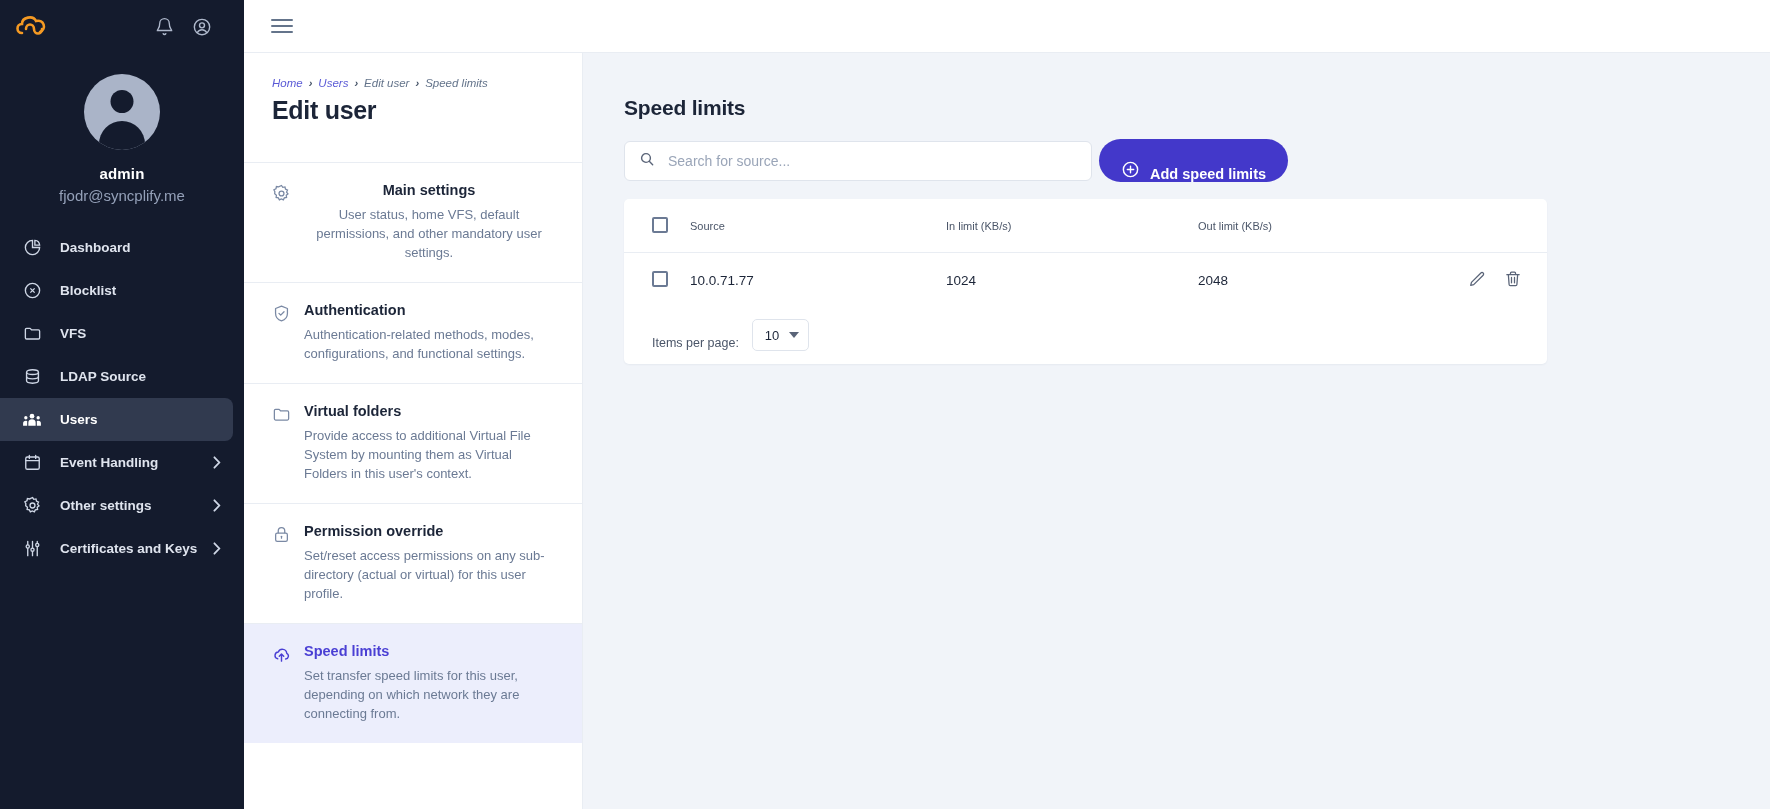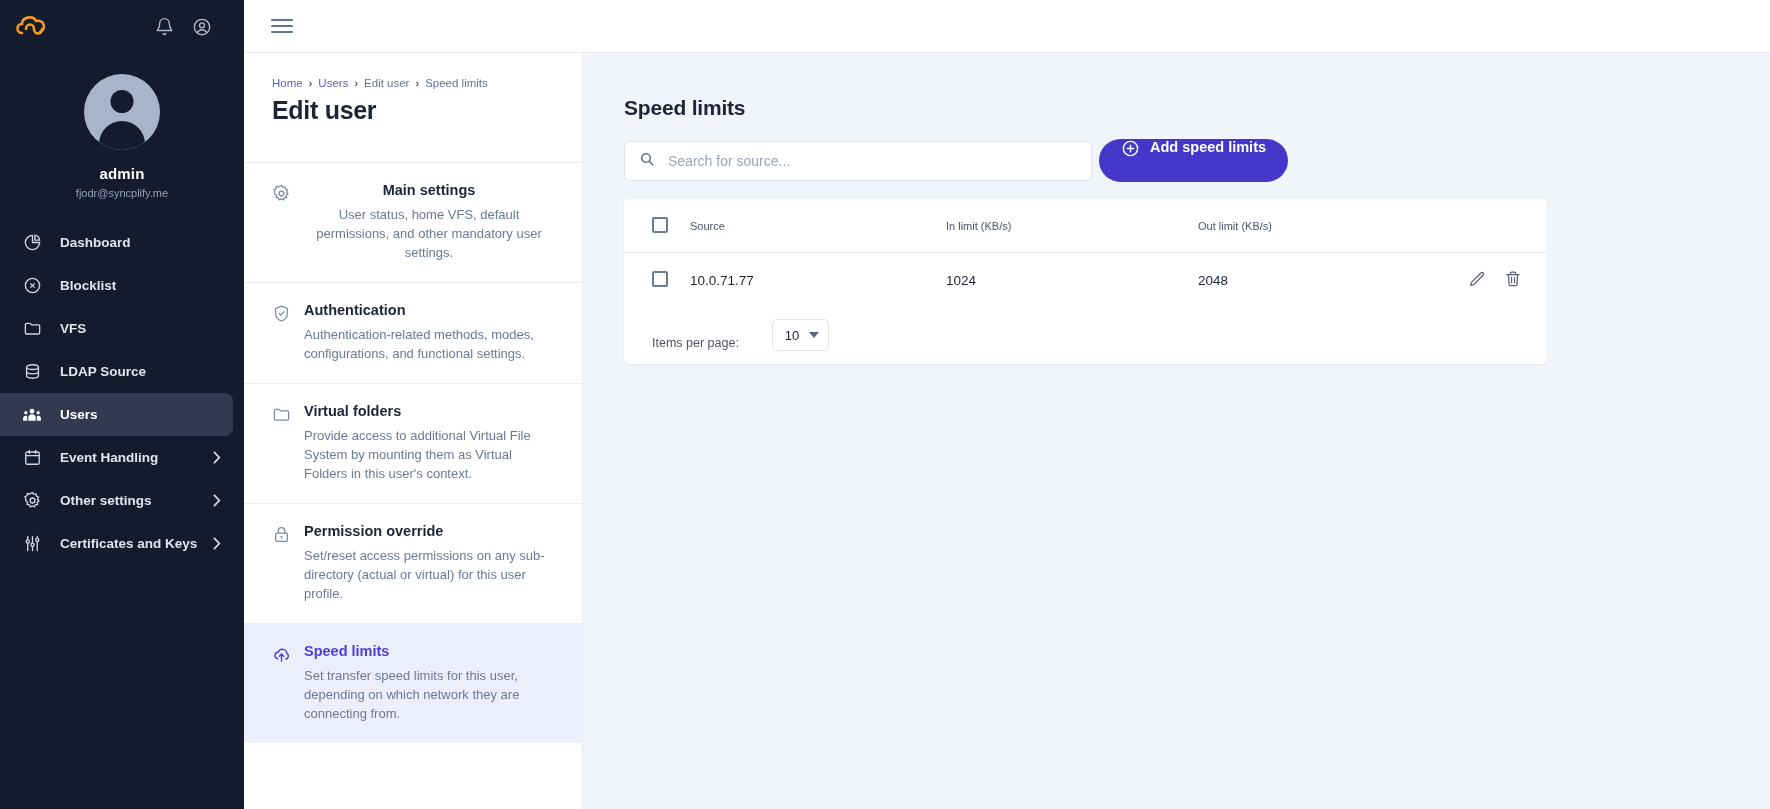--- a/index.html
+++ b/index.html
@@ -46,21 +46,21 @@
   .avatar-big::after {
     content: ""; position: absolute; left: 50%; top: 47px;
     width: 46px; height: 46px; border-radius: 50%;
     background: #141b2d; transform: translateX(-50%);
   }
   .profile-name {
     margin-top: 15px; color: #ffffff;
     font-size: 15px; font-weight: bold; letter-spacing: .2px;
   }
   .profile-email {
-    margin-top: 5px; color: #94a0b8; font-size: 11px;
+    margin-top: 5px; color: #94a0b8; font-size: 15px;
   }
 
   .nav { margin-top: 22px; display: flex; flex-direction: column; }
   .nav-item {
     display: flex; align-items: center;
     height: 43px; margin: 0 11px 0 0;
     padding-left: 22px;
     color: #dfe4ee; font-size: 13.5px;
     border-radius: 0 8px 8px 0;
     cursor: pointer; position: relative; font-weight: bold;
@@ -93,21 +93,21 @@
   .body-row { flex: 1; display: flex; min-height: 0; }
 
   
   .settings-col {
     width: 339px; min-width: 339px; background: #fff;
     display: flex; flex-direction: column;
     border-right: 1px solid #e9edf3;
     overflow: hidden;
   }
   .crumb-wrap { padding: 24px 28px 0 28px; }
-  .crumbs { display: flex; align-items: center; flex-wrap: wrap; font-size: 11.5px; }
+  .crumbs { display: flex; align-items: center; flex-wrap: wrap; font-size: 11.5px; font-style: italic; }
   .crumb { color: #64748b; }
   .crumb.link { color: #5b5bd6; cursor: pointer; }
   .crumb-sep {
     margin: 0 6px; color: #475569; font-weight: bold; font-size: 11px;
   }
   .page-title {
     font-size: 25px; font-weight: bold; color: #1c2538;
     margin-top: 7px; letter-spacing: -.3px;
   }
   .cards { margin-top: 20px; display: flex; flex-direction: column; }
@@ -143,21 +143,21 @@
   .search-box svg { flex: 0 0 16px; margin-right: 11px; }
   .search-box input {
     border: none; outline: none; flex: 1; font-size: 14px;
     color: #1c2538; font-family: "Liberation Sans", sans-serif;
     background: transparent;
   }
   .search-box input::placeholder { color: #9aa5b8; }
   .add-btn {
     height: 43px; background: #4338ca; color: #fff;
     border: none; border-radius: 22px;
-    display: flex; align-items: flex-start; gap: 10px;
+    display: flex; align-items: flex-end; gap: 10px;
     padding: 0 22px; font-size: 14.5px; font-weight: bold;
     cursor: pointer; font-family: "Liberation Sans", sans-serif;
     white-space: nowrap;
   }
   .add-btn svg { flex: 0 0 19px; }
 
   .table-card {
     margin-top: 17px; background: #fff; border-radius: 5px;
     width: 923px; overflow: hidden;
     box-shadow: 0 1px 2px rgba(25,40,70,.05);
@@ -183,21 +183,21 @@
   .tfoot {
     display: flex; align-items: center; padding: 11px 0 13px 0;
     padding-left: 0;
   }
   .ipp-label { font-size: 12.5px; color: #4a5568; margin-left: 0; }
   .ipp-wrap { display: flex; align-items: center; padding-left: 0; gap: 13px; margin-left: 0; }
   .ipp-select {
     width: 57px; height: 32px; border: 1px solid #dfe4ec;
     border-radius: 5px; display: flex; align-items: center;
     justify-content: space-between; padding: 0 9px 0 12px;
-    font-size: 13px; color: #1c2538; cursor: pointer; background: #fff; margin-left: 20px;
+    font-size: 13px; color: #1c2538; cursor: pointer; background: #fff;
   }
   .caret {
     width: 0; height: 0; border-left: 5px solid transparent;
     border-right: 5px solid transparent; border-top: 6px solid #5a6478;
   }
 </style>
 </head>
 <body>
 
 <div class="app">

